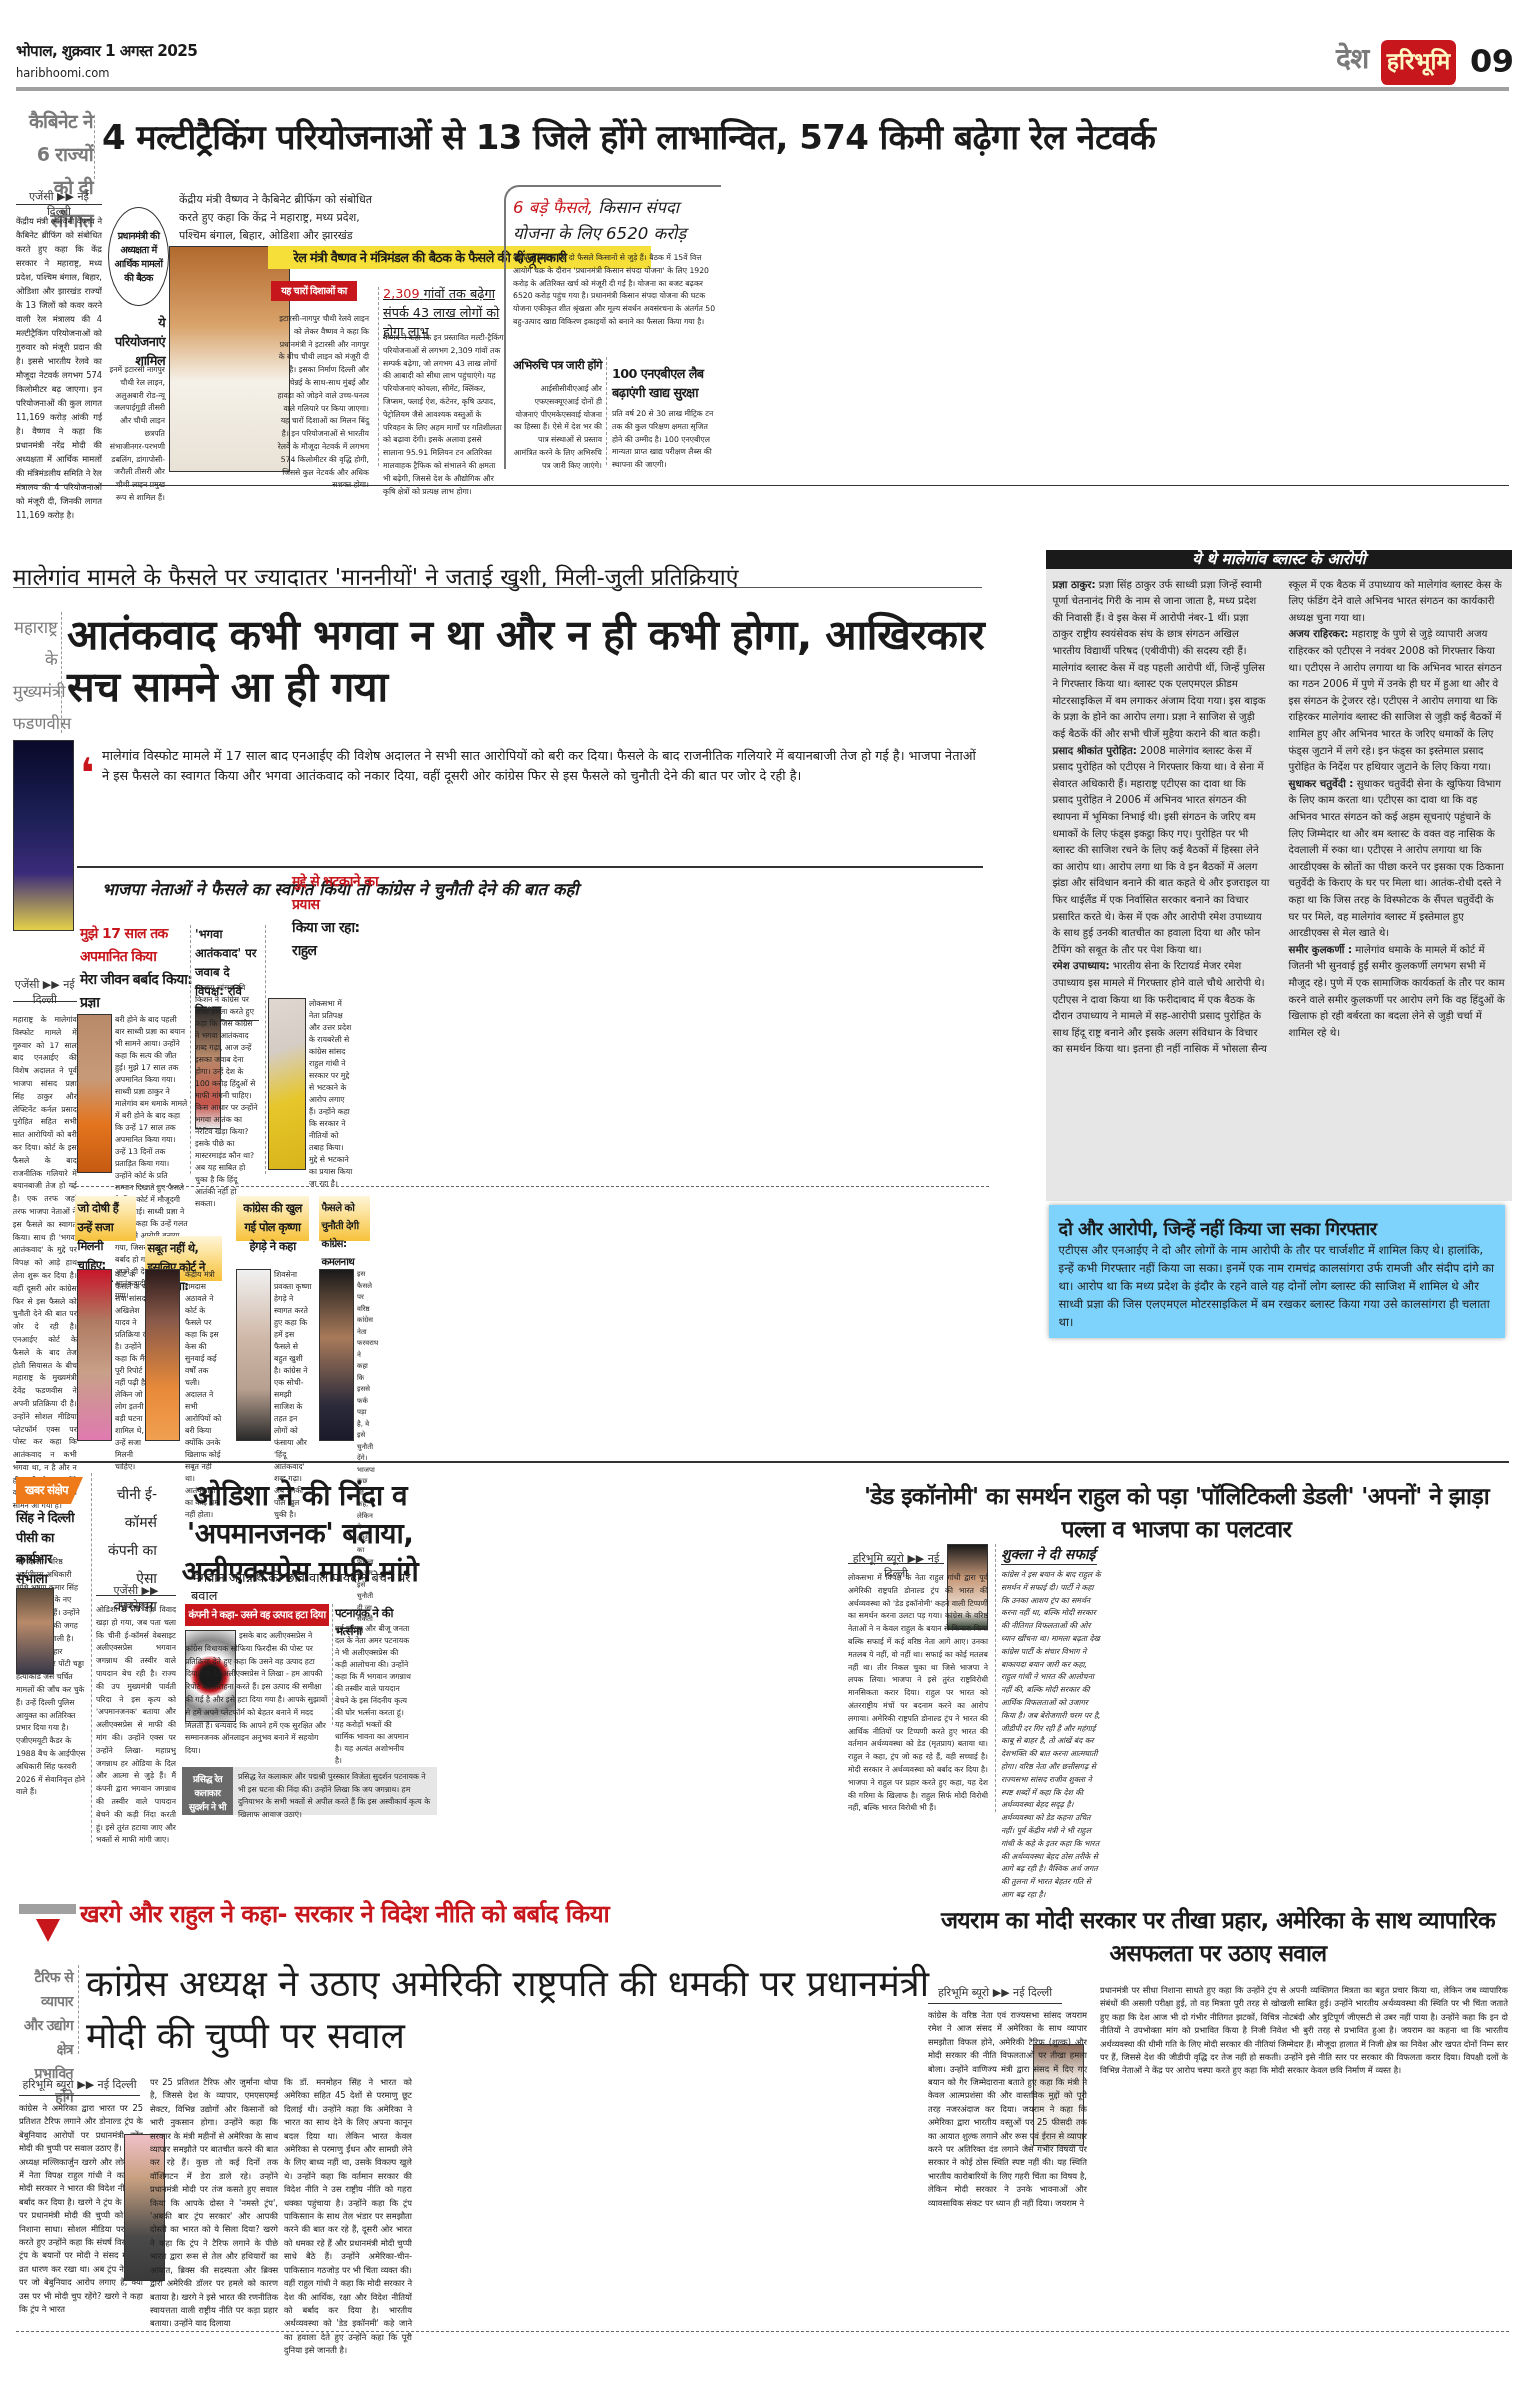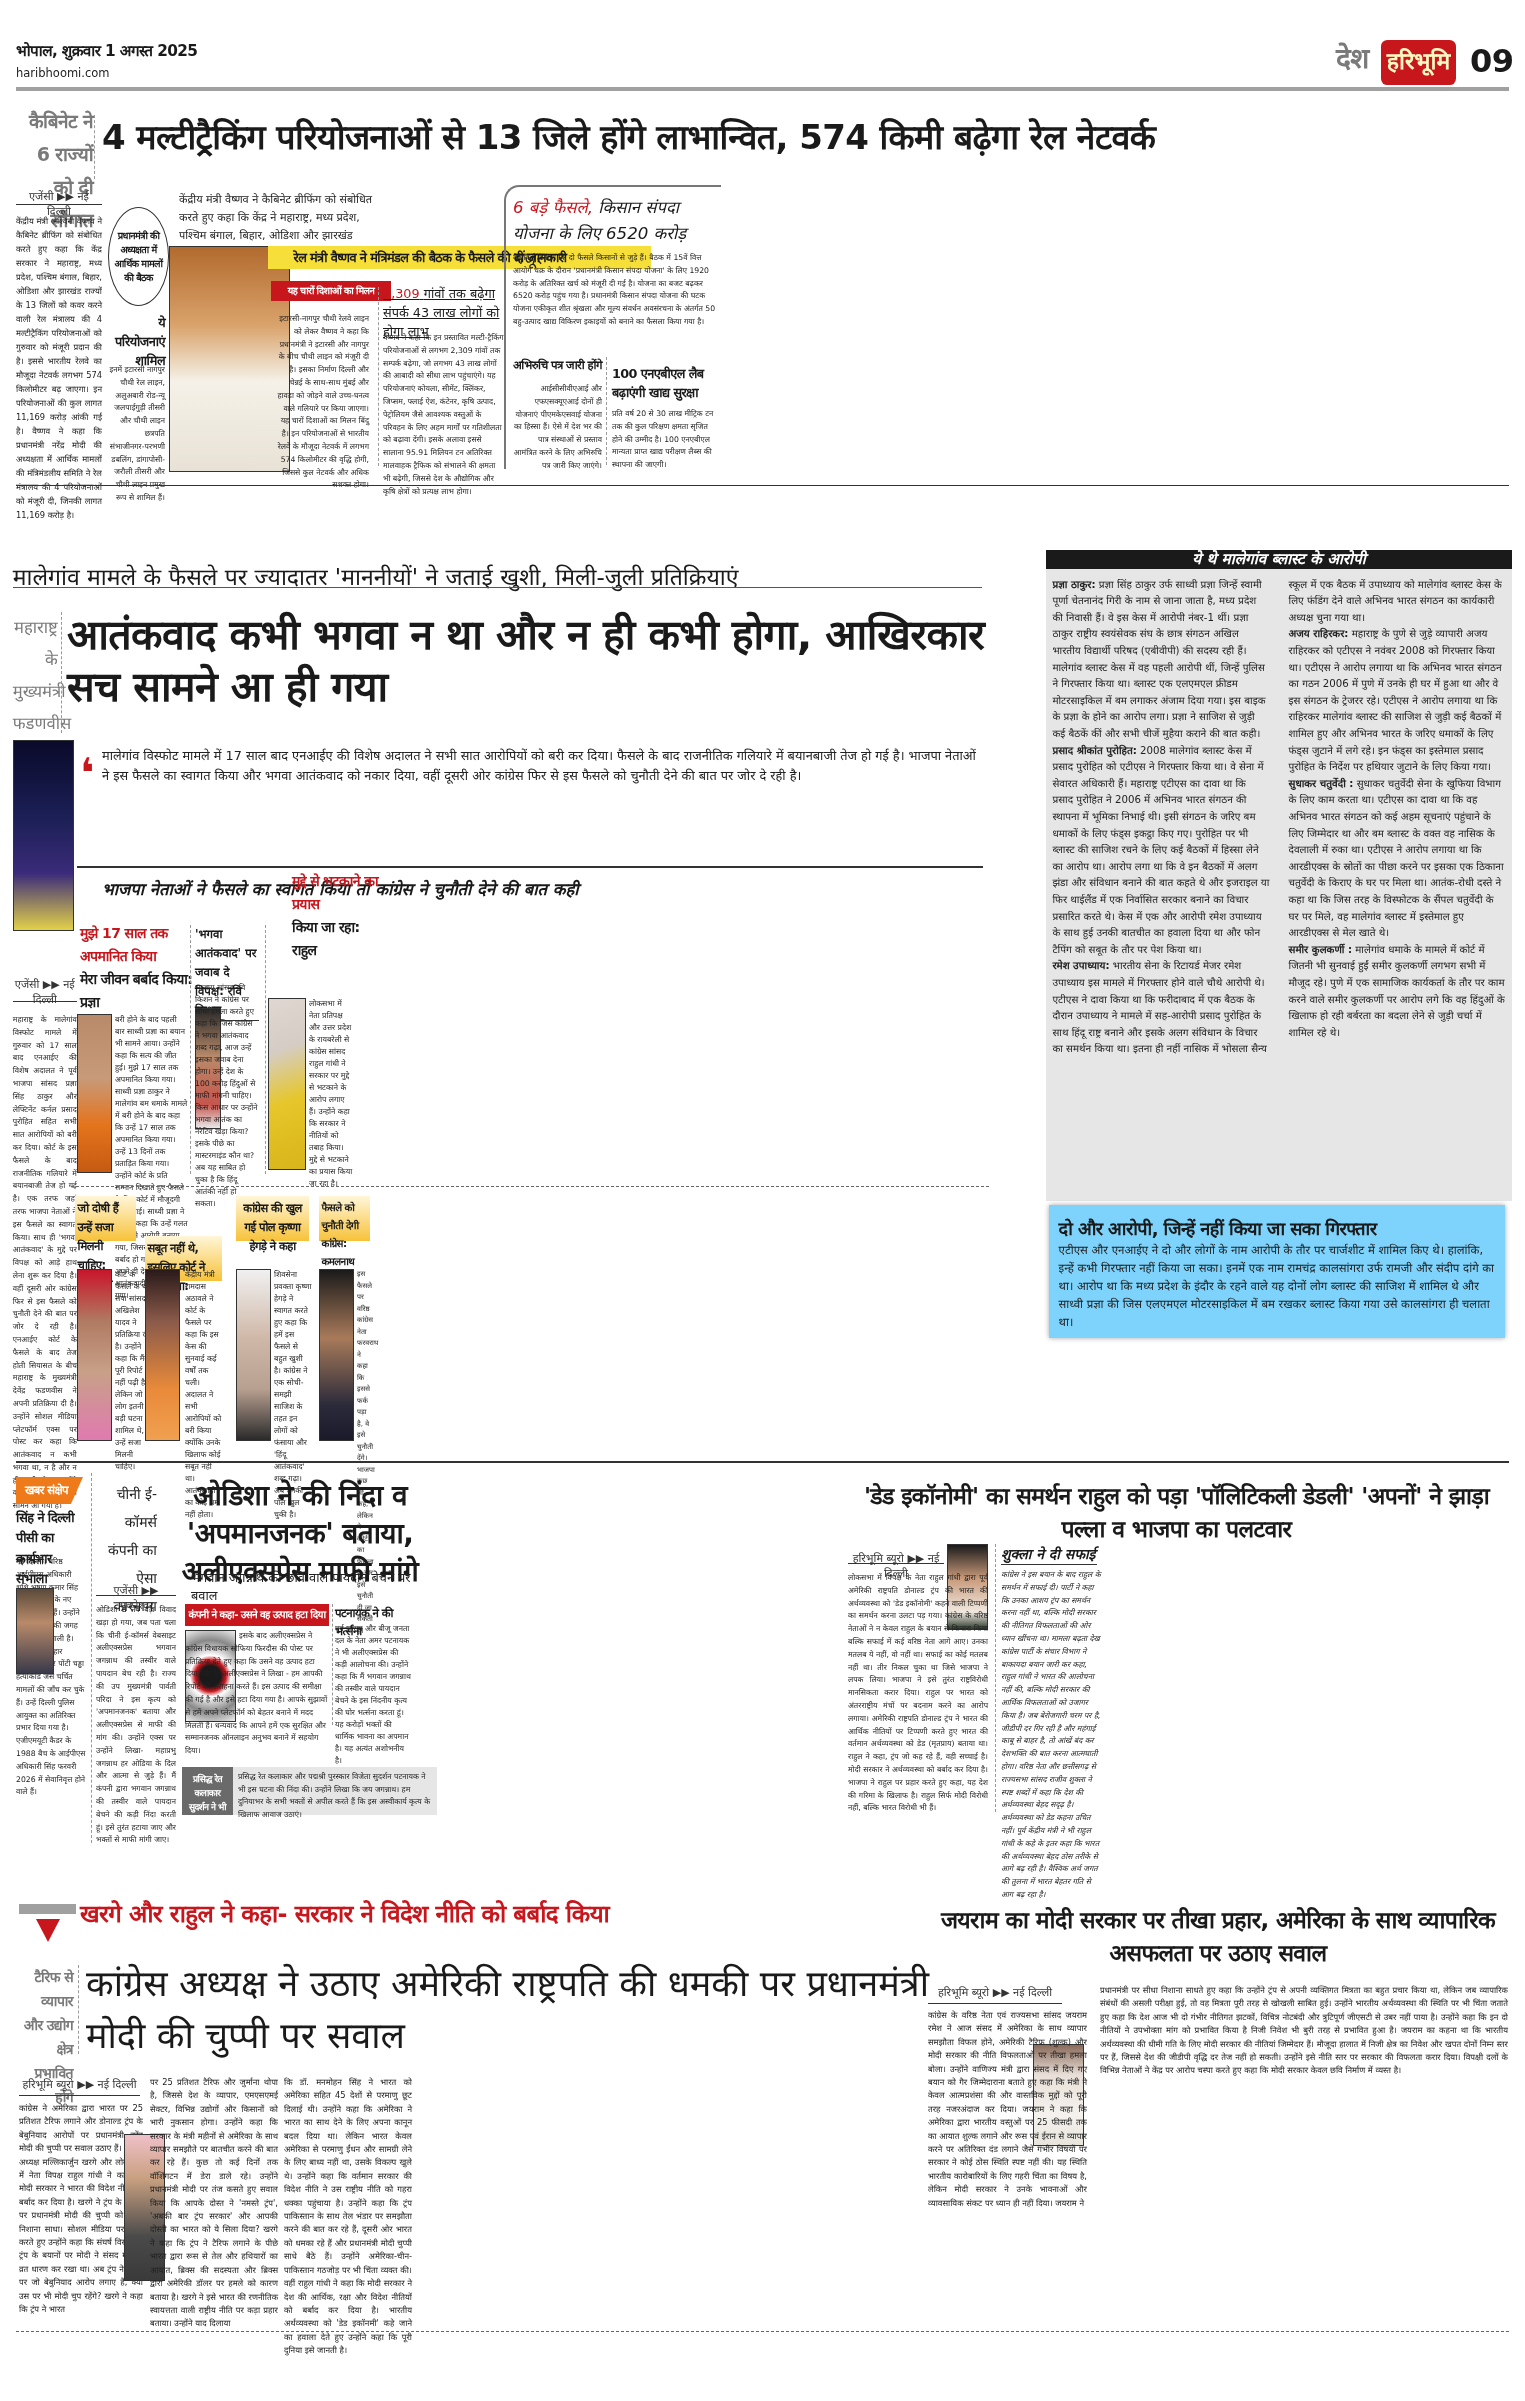--- a/index.html
+++ b/index.html
@@ -38,21 +38,21 @@
 <div class="abs" style="left:108px;top:207px;width:61px;height:99px;border:1.3px solid #333;border-radius:50%;display:flex;align-items:center;justify-content:center;text-align:center;padding:3.8px;">
   <span class="hl" style="font-size:9.6px;line-height:14px;">प्रधानमंत्री की अध्यक्षता में आर्थिक मामलों की बैठक</span>
 </div>
 <div class="abs hl" style="left:108px;top:313px;width:57px;font-size:12.8px;line-height:19px;text-align:right;">ये परियोजनाएं शामिल</div>
 <div class="abs small-text" style="left:108px;top:364px;width:57px;font-size:7.7px;line-height:12.8px;text-align:right;">इनमें इटारसी नागपुर चौथी रेल लाइन, अलुअबारी रोड-न्यू जलपाईगुड़ी तीसरी और चौथी लाइन छत्रपति संभाजीनगर-परभणी डबलिंग, डांगापोसी-जरौली तीसरी और चौथी लाइन प्रमुख रूप से शामिल हैं।</div>
 <div class="abs" style="left:179px;top:191px;width:198px;font-size:11px;line-height:18px;color:#222;">केंद्रीय मंत्री वैष्णव ने कैबिनेट ब्रीफिंग को संबोधित करते हुए कहा कि केंद्र ने महाराष्ट्र, मध्य प्रदेश, पश्चिम बंगाल, बिहार, ओडिशा और झारखंड राज्यों के 13 जिलों को कवर करने वाली 4 परियोजनाओं को मंजूरी दी</div>
 <div class="photo" style="left:169px;top:246px;width:121px;height:226px;background:linear-gradient(180deg,#b26a2e 0%,#d9a36b 35%,#f5f1e8 60%,#e8e2d6 100%);"></div>
 <div class="abs" style="left:268px;top:246px;width:383px;height:23px;background:#f7df3a;">
   <span class="hl" style="display:block;font-size:12.8px;line-height:23px;padding-left:25.5px;">रेल मंत्री वैष्णव ने मंत्रिमंडल की बैठक के फैसले की दी जानकारी</span>
 </div>
-<div class="abs" style="left:271px;top:281px;width:120px;height:20.4px;background:#c8161d;color:#fff;">
+<div class="abs" style="left:271px;top:281px;width:86px;height:20.4px;background:#c8161d;color:#fff;">
   <span class="hl" style="display:block;font-size:9.6px;line-height:20.4px;text-align:center;color:#fff;">यह चारों दिशाओं का मिलन</span>
 </div>
 <div class="abs small-text" style="left:277px;top:313px;width:92px;font-size:7.7px;line-height:12.8px;text-align:right;">इटारसी-नागपुर चौथी रेलवे लाइन को लेकर वैष्णव ने कहा कि प्रधानमंत्री ने इटारसी और नागपुर के बीच चौथी लाइन को मंजूरी दी है। इसका निर्माण दिल्ली और चेन्नई के साथ-साथ मुंबई और हावड़ा को जोड़ने वाले उच्च-घनत्व वाले गलियारे पर किया जाएगा। यह चारों दिशाओं का मिलन बिंदु है। इन परियोजनाओं से भारतीय रेलवे के मौजूदा नेटवर्क में लगभग 574 किलोमीटर की वृद्धि होगी, जिससे कुल नेटवर्क और अधिक सशक्त होगा।</div>
 <div class="abs" style="left:383px;top:284px;width:128px;font-size:12.8px;line-height:19px;text-decoration:underline;">
   <span class="red">2,309</span>
   <span>गांवों तक बढ़ेगा संपर्क 43 लाख लोगों को होगा लाभ</span>
 </div>
 <div class="dash-v" style="left:378px;top:287px;height:179px;"></div>
 <div class="abs small-text" style="left:383px;top:332px;width:121px;font-size:7.7px;line-height:12.8px;">वैष्णव ने कहा कि इन प्रस्तावित मल्टी-ट्रैकिंग परियोजनाओं से लगभग 2,309 गांवों तक सम्पर्क बढ़ेगा, जो लगभग 43 लाख लोगों की आबादी को सीधा लाभ पहुंचाएंगे। यह परियोजनाएं कोयला, सीमेंट, क्लिंकर, जिप्सम, फ्लाई ऐश, कंटेनर, कृषि उत्पाद, पेट्रोलियम जैसे आवश्यक वस्तुओं के परिवहन के लिए अहम मार्गों पर गतिशीलता को बढ़ावा देंगी। इसके अलावा इससे सालाना 95.91 मिलियन टन अतिरिक्त मालवाहक ट्रैफिक को संभालने की क्षमता भी बढ़ेगी, जिससे देश के औद्योगिक और कृषि क्षेत्रों को प्रत्यक्ष लाभ होगा।</div>
 

